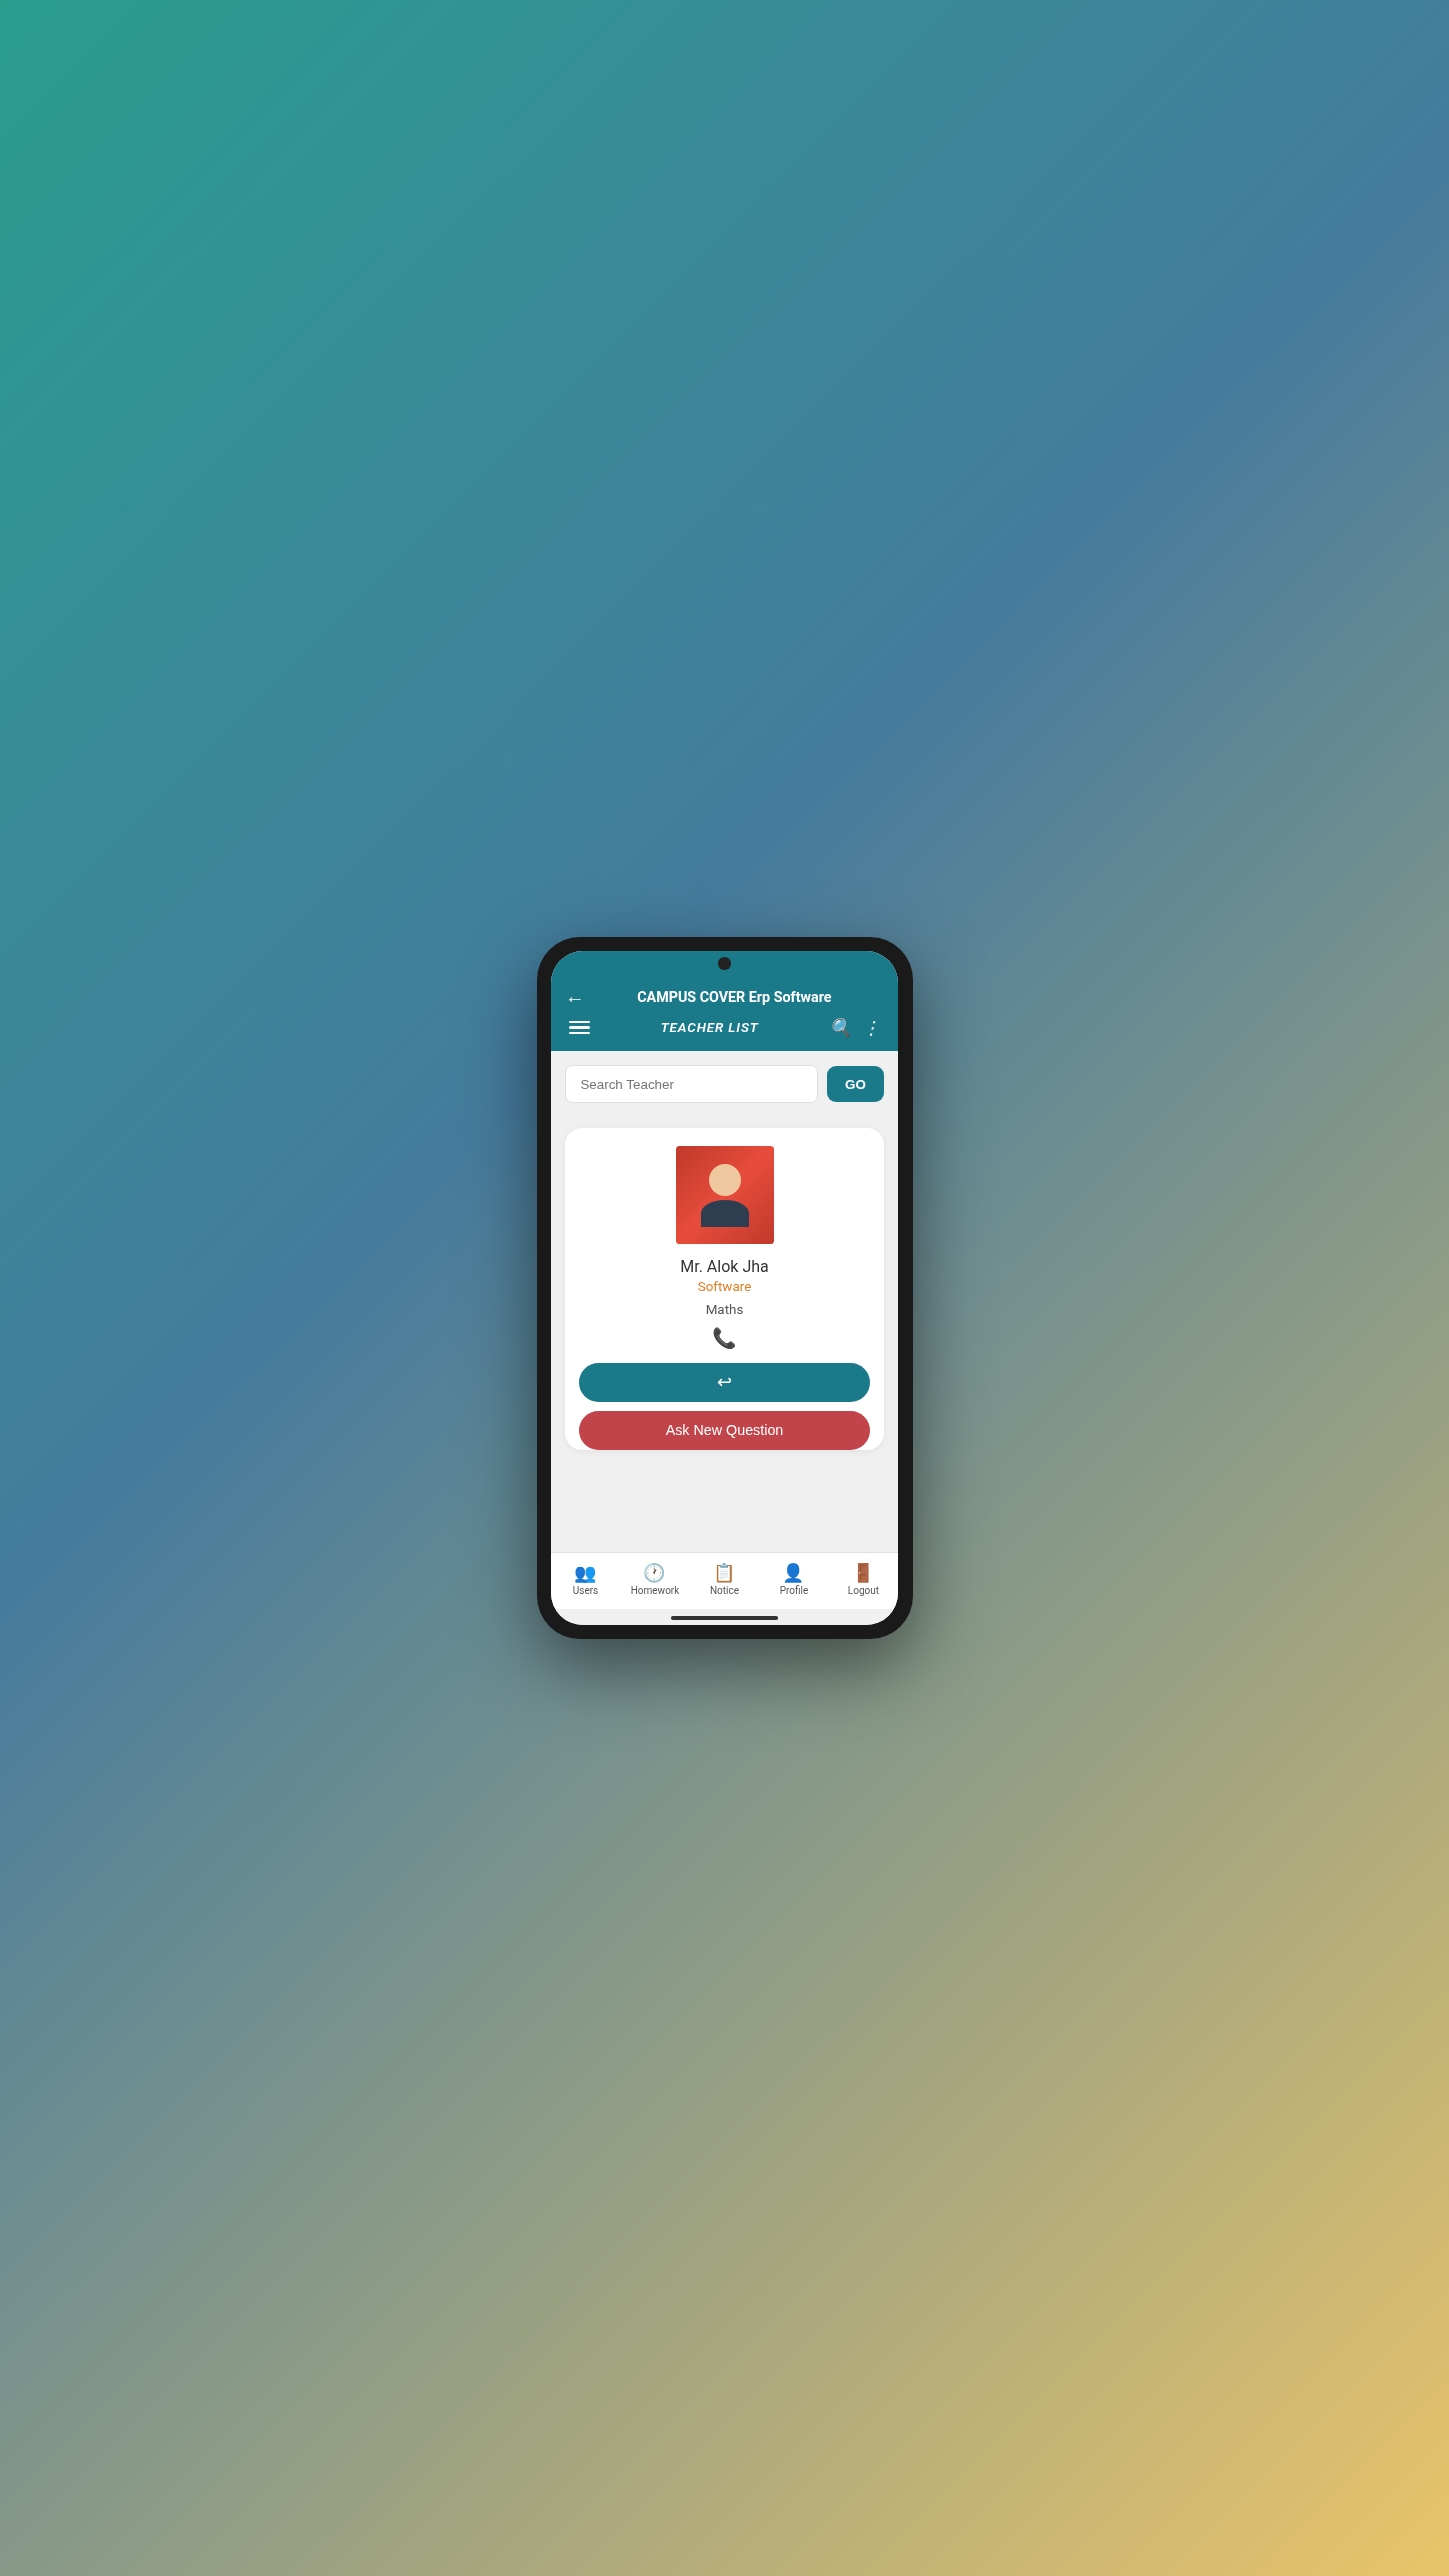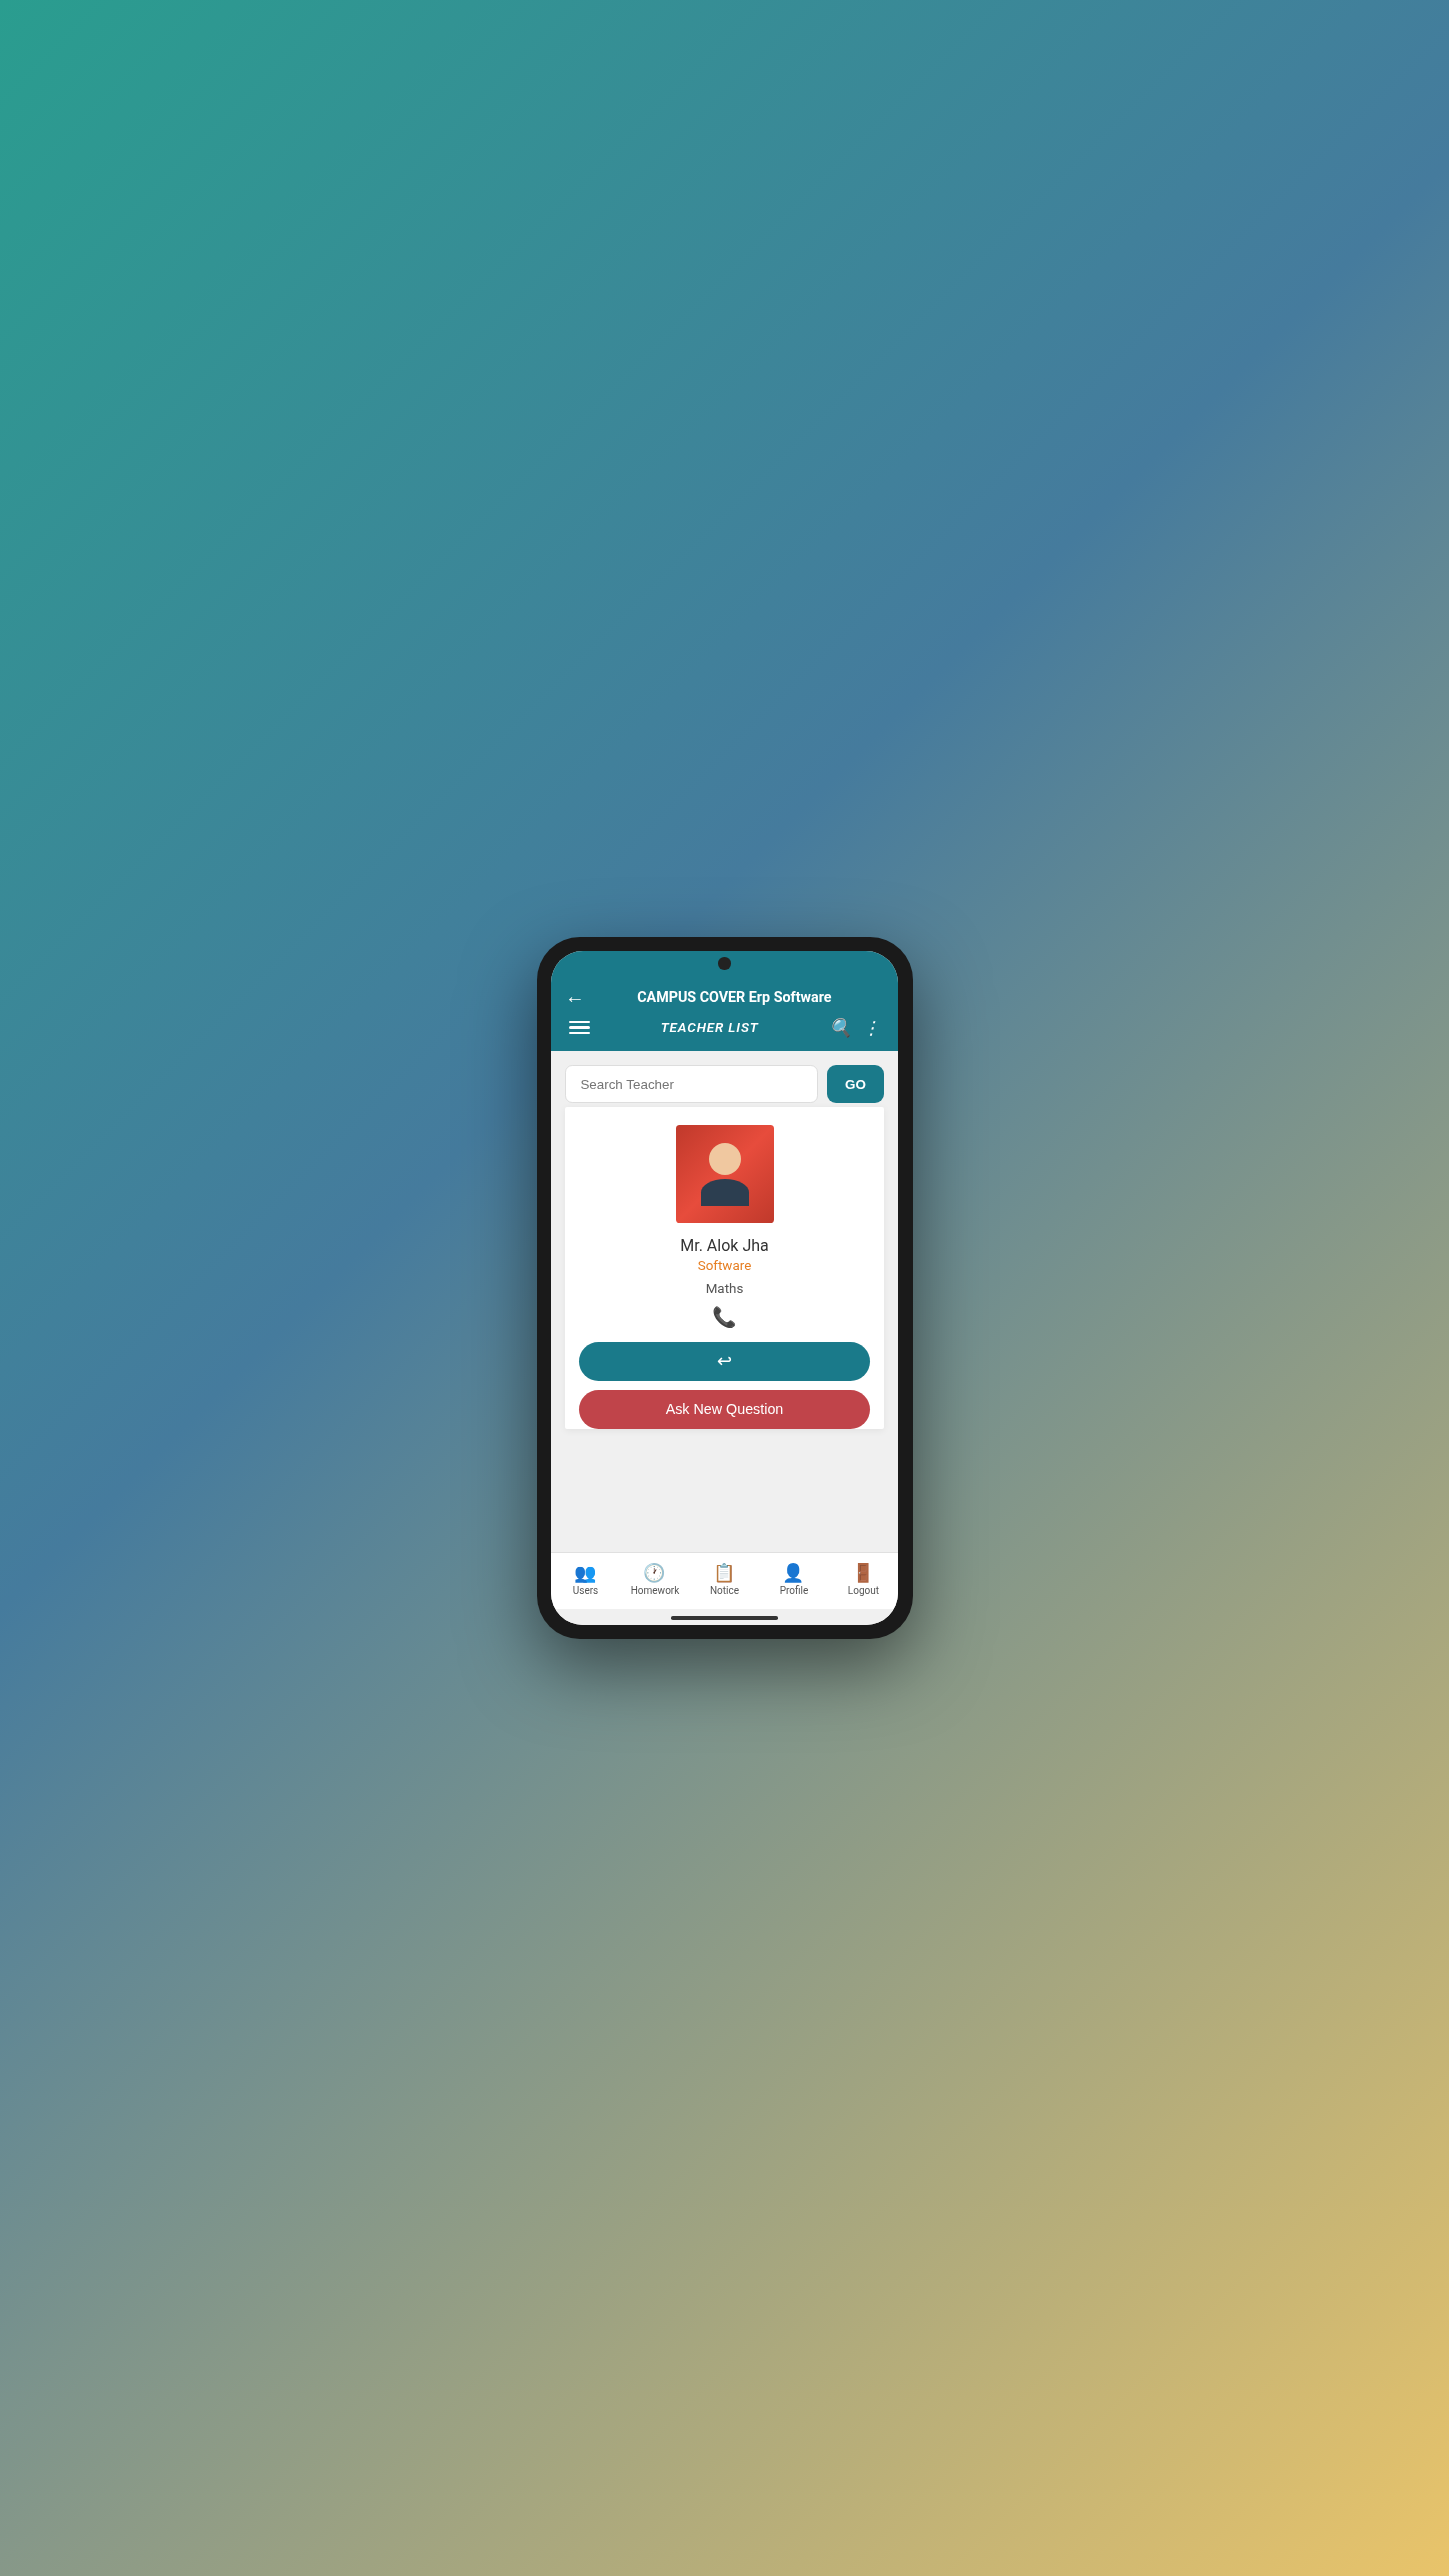--- a/index.html
+++ b/index.html
@@ -117,21 +117,22 @@
     .screen-body {
       background: #f0f0f0;
       padding: 14.3px;
       min-height: 501px;
       overflow-y: auto;
     }
 
     .search-row {
       display: flex;
       gap: 9px;
-      margin-bottom: 4px;
+      margin-bottom: 25px;
+      align-items: center;
     }
 
     .search-input {
       flex: 1;
       background: white;
       border: 0.9px solid #ddd;
       border-radius: 7.2px;
       padding: 10.7px 14.3px;
       font-size: 13.4px;
       color: #999;
@@ -144,21 +145,21 @@
       border: none;
       border-radius: 9px;
       padding: 10.7px 18px;
       font-size: 13.4px;
       font-weight: bold;
       cursor: pointer;
     }
 
     .teacher-card {
       background: white;
-      border-radius: 2px;
+      border-radius: 17px;
       padding: 18px 14.3px 0;
       margin-bottom: 14.3px;
       box-shadow: 0 1.8px 7.2px rgba(0,0,0,0.06);
     }
 
     .teacher-photo-wrapper {
       display: flex;
       justify-content: center;
       margin-bottom: 12.5px;
     }

